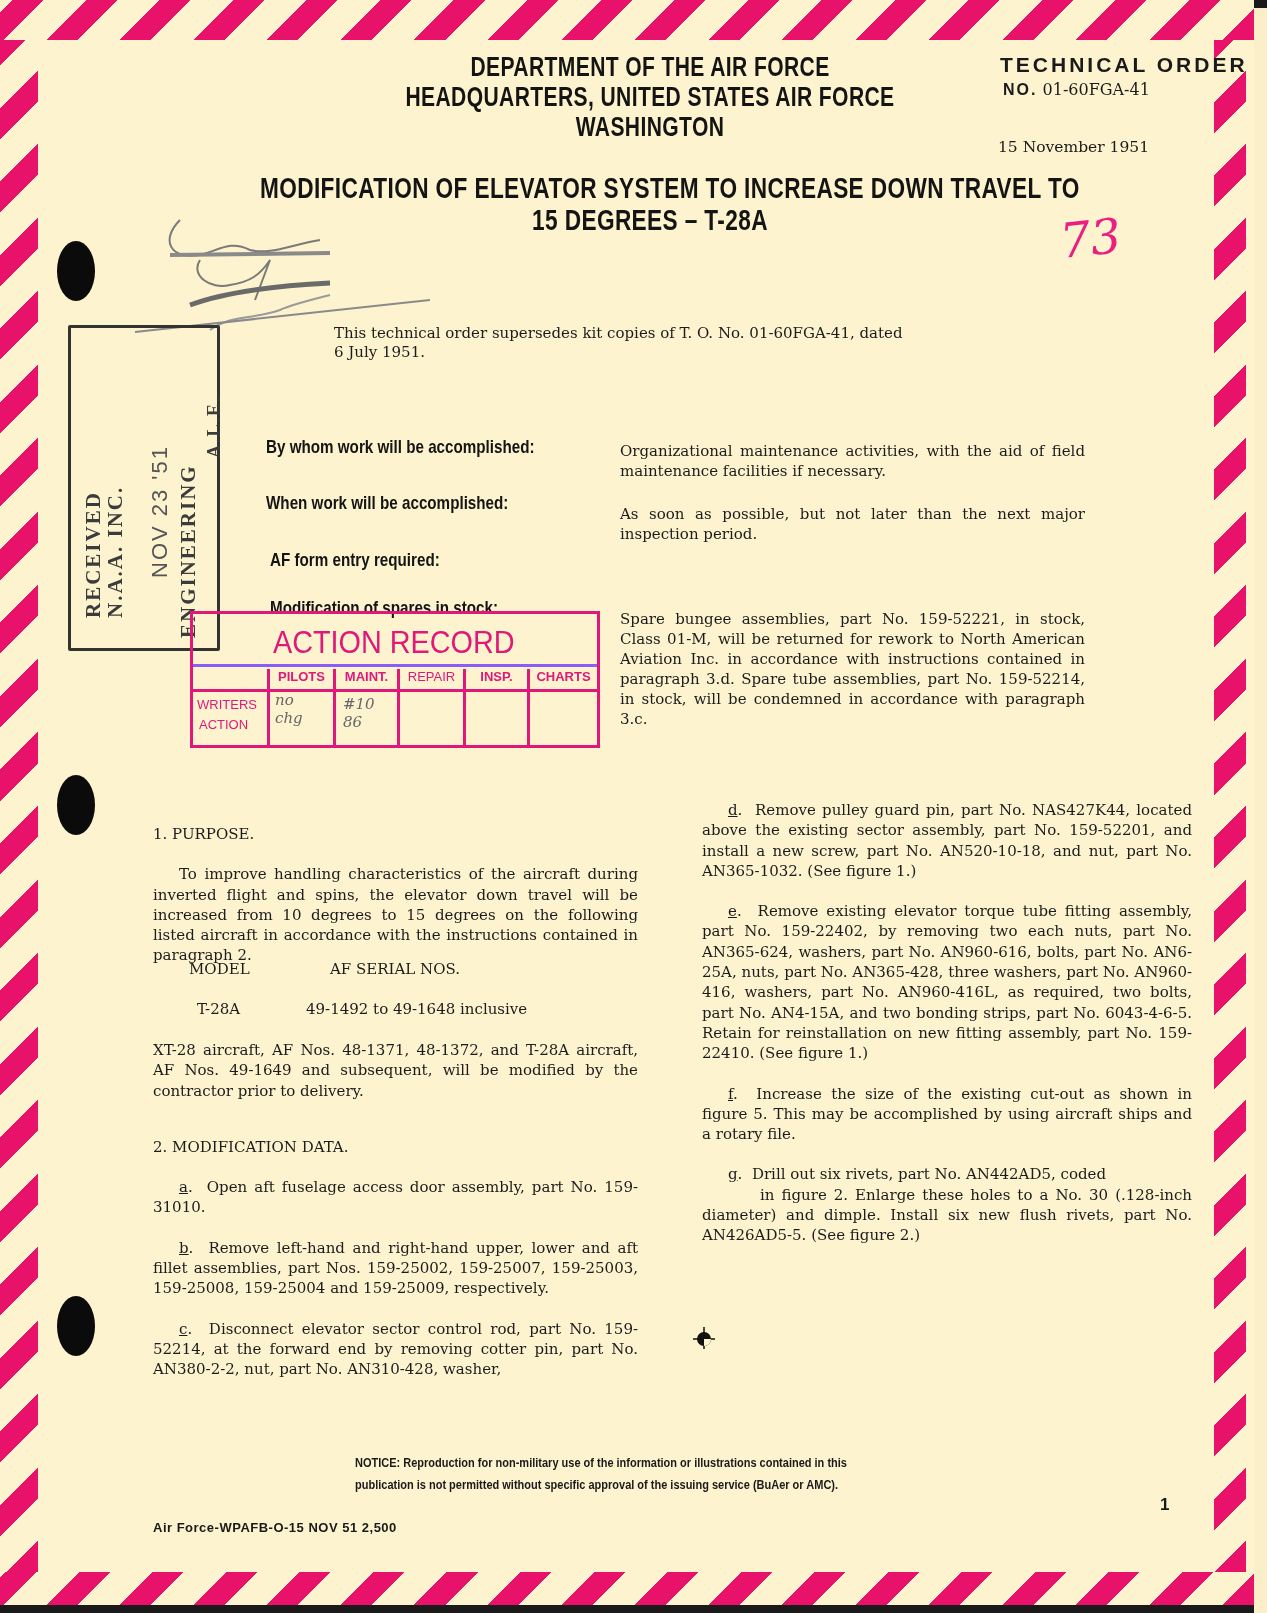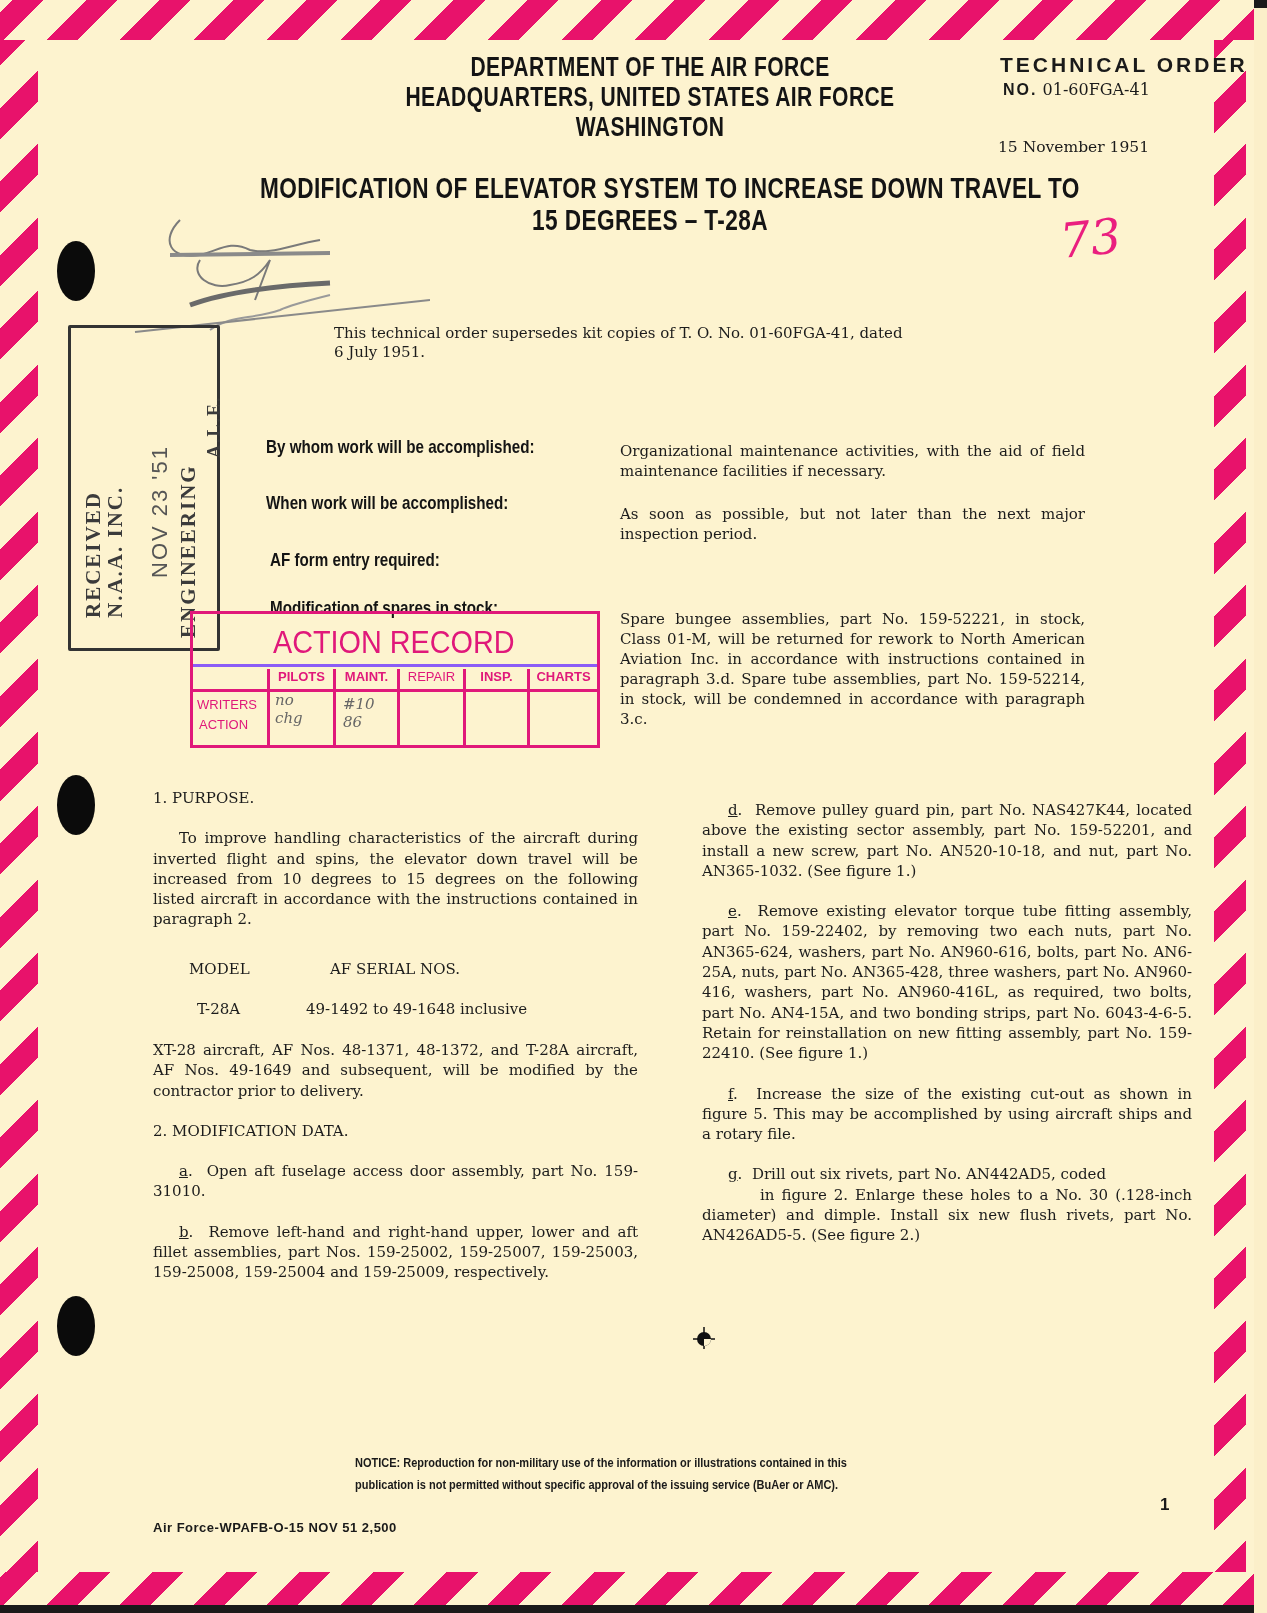--- a/index.html
+++ b/index.html
@@ -62,21 +62,21 @@
     color: #141414; font-size: 19px; transform: scaleX(0.8); transform-origin: left top; white-space: nowrap;
   }
   .meta-value {
     position: absolute; font-family: "DejaVu Serif", serif; color: #1c1c1c; font-size: 15px;
     line-height: 20px; text-align: justify;
   }
 
   .col { position: absolute; font-family: "DejaVu Serif", serif; color: #1c1c1c; font-size: 15px; line-height: 20.3px; }
   .col p { text-align: justify; margin-bottom: 20px; }
   .col .indent { text-indent: 26px; }
-  .col .hd { margin-bottom: 20px; }
+  .col .hd { margin-bottom: 20px; margin-top: 36px; }
   .col u { text-decoration: underline; }
 
   .model-row { position: absolute; font-family: "DejaVu Serif", serif; color: #1c1c1c; font-size: 15px; }
 
   .stamp-received {
     position: absolute; left: 68px; top: 325px; width: 152px; height: 326px;
     border: 3px solid #333; border-radius: 2px;
   }
   .stamp-received .vt {
     position: absolute; font-family: "Liberation Serif", serif; font-weight: bold; color: #3b3b3b;
@@ -195,20 +195,21 @@
   <div class="model-row" style="left:189px; top:960px;">MODEL</div>
   <div class="model-row" style="left:330px; top:960px;">AF SERIAL NOS.</div>
   <div class="model-row" style="left:197px; top:1000px;">T-28A</div>
   <div class="model-row" style="left:306px; top:1000px;">49-1492 to 49-1648 inclusive</div>
 
   <div class="col" style="left:153px; top:1040px; width:485px;">
     <p>XT-28 aircraft, AF Nos. 48-1371, 48-1372, and T-28A aircraft, AF Nos. 49-1649 and subsequent, will be modified by the contractor prior to delivery.</p>
     <div class="hd">2.  MODIFICATION DATA.</div>
     <p class="indent"><u>a</u>.&nbsp; <span>Open aft fuselage access door assembly, part No. 159-31010.</span></p>
     <p class="indent"><u>b</u>.&nbsp; <span>Remove left-hand and right-hand upper, lower and aft fillet assemblies, part Nos. 159-25002, 159-25007, 159-25003, 159-25008, 159-25004 and 159-25009, respectively.</span></p>
+    <p class="indent"><u>c</u>.&nbsp; <span>Disconnect elevator sector control rod, part No. 159-52214, at the forward end by removing cotter pin, part No. AN380-2-2, nut, part No. AN310-428, washer,</span></p>
   </div>
 
   <div class="col" style="left:702px; top:800px; width:490px;">
     <p class="indent"><u>d</u>.&nbsp; <span>Remove pulley guard pin, part No. NAS427K44, located above the existing sector assembly, part No. 159-52201, and install a new screw, part No. AN520-10-18, and nut, part No. AN365-1032. (See figure 1.)</span></p>
     <p class="indent"><u>e</u>.&nbsp; <span>Remove existing elevator torque tube fitting assembly, part No. 159-22402, by removing two each nuts, part No. AN365-624, washers, part No. AN960-616, bolts, part No. AN6-25A, nuts, part No. AN365-428, three washers, part No. AN960-416, washers, part No. AN960-416L, as required, two bolts, part No. AN4-15A, and two bonding strips, part No. 6043-4-6-5. Retain for reinstallation on new fitting assembly, part No. 159-22410. (See figure 1.)</span></p>
     <p class="indent"><u>f</u>.&nbsp; <span>Increase the size of the existing cut-out as shown in figure 5. This may be accomplished by using aircraft ships and a rotary file.</span></p>
     <p class="indent" style="margin-bottom:0;"><u>g</u>.&nbsp; <span>Drill out six rivets, part No. AN442AD5, coded</span><br><span style="display:inline-block; width:58px;"></span><span>in figure 2. Enlarge these holes to a No. 30 (.128-inch diameter) and dimple. Install six new flush rivets, part No. AN426AD5-5. (See figure 2.)</span></p>
   </div>
 
   <svg class="crosshair" viewBox="0 0 22 22">

